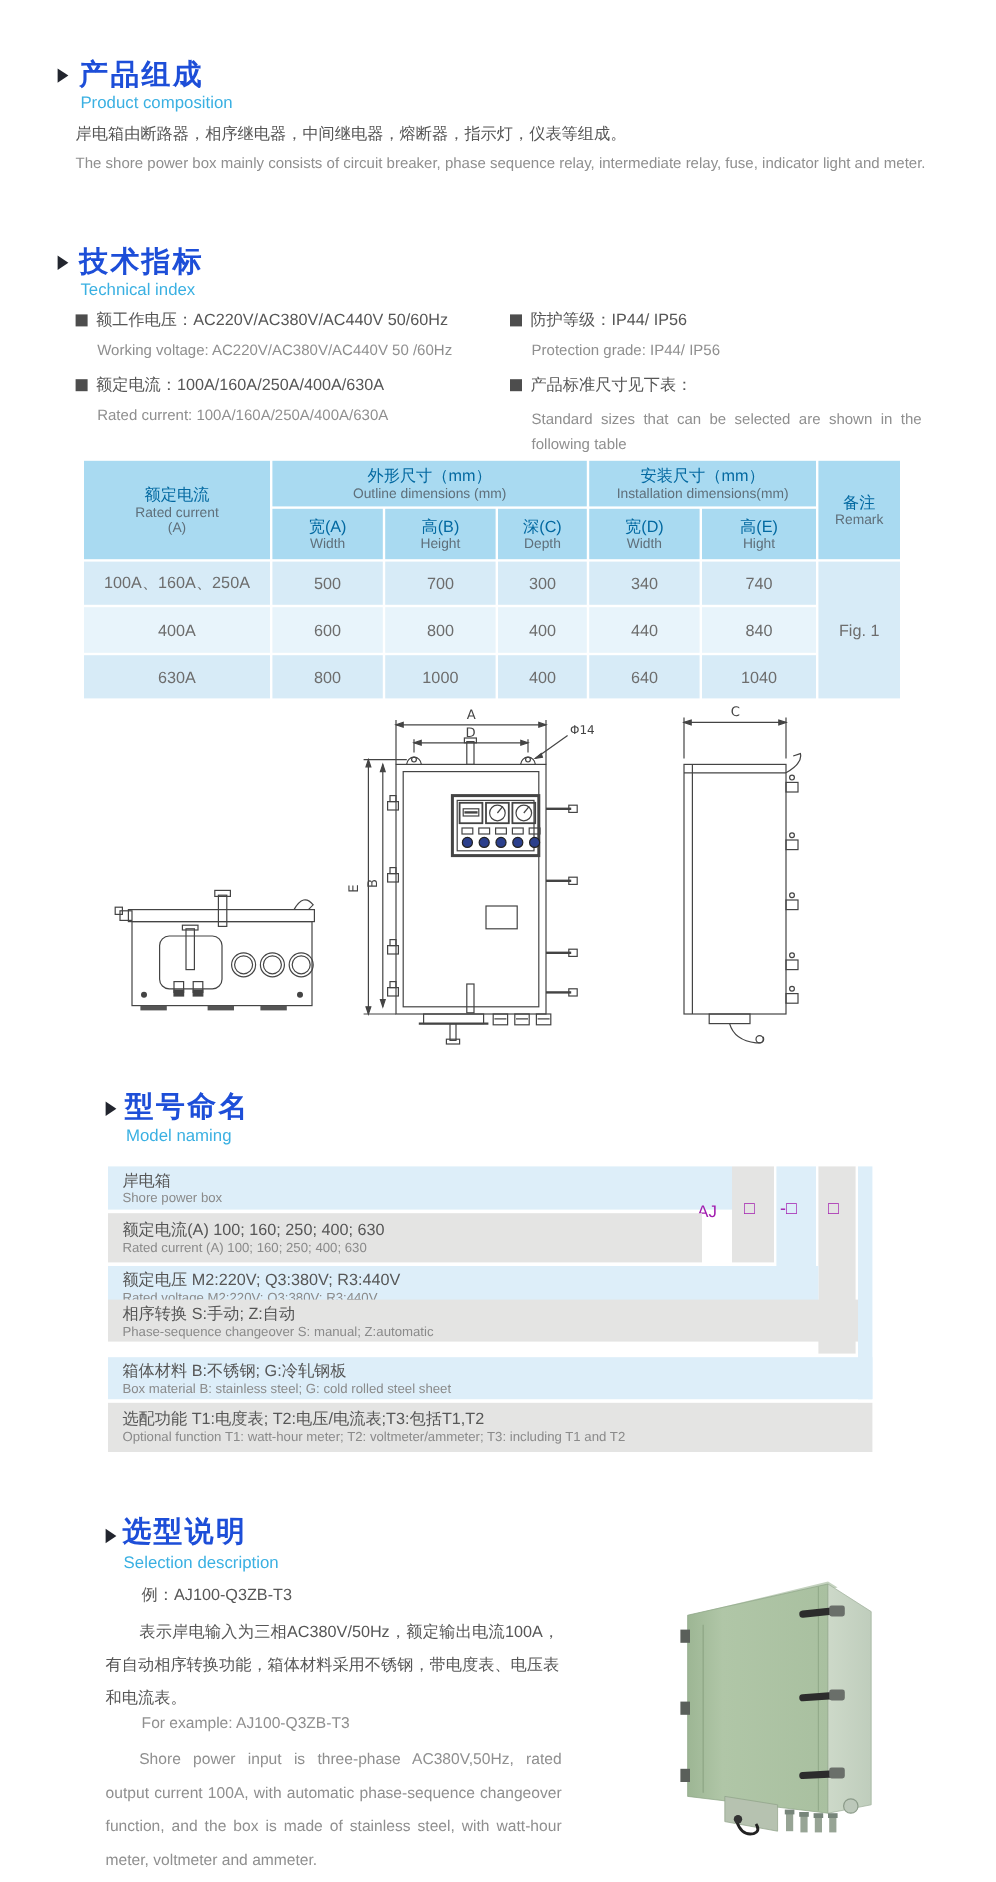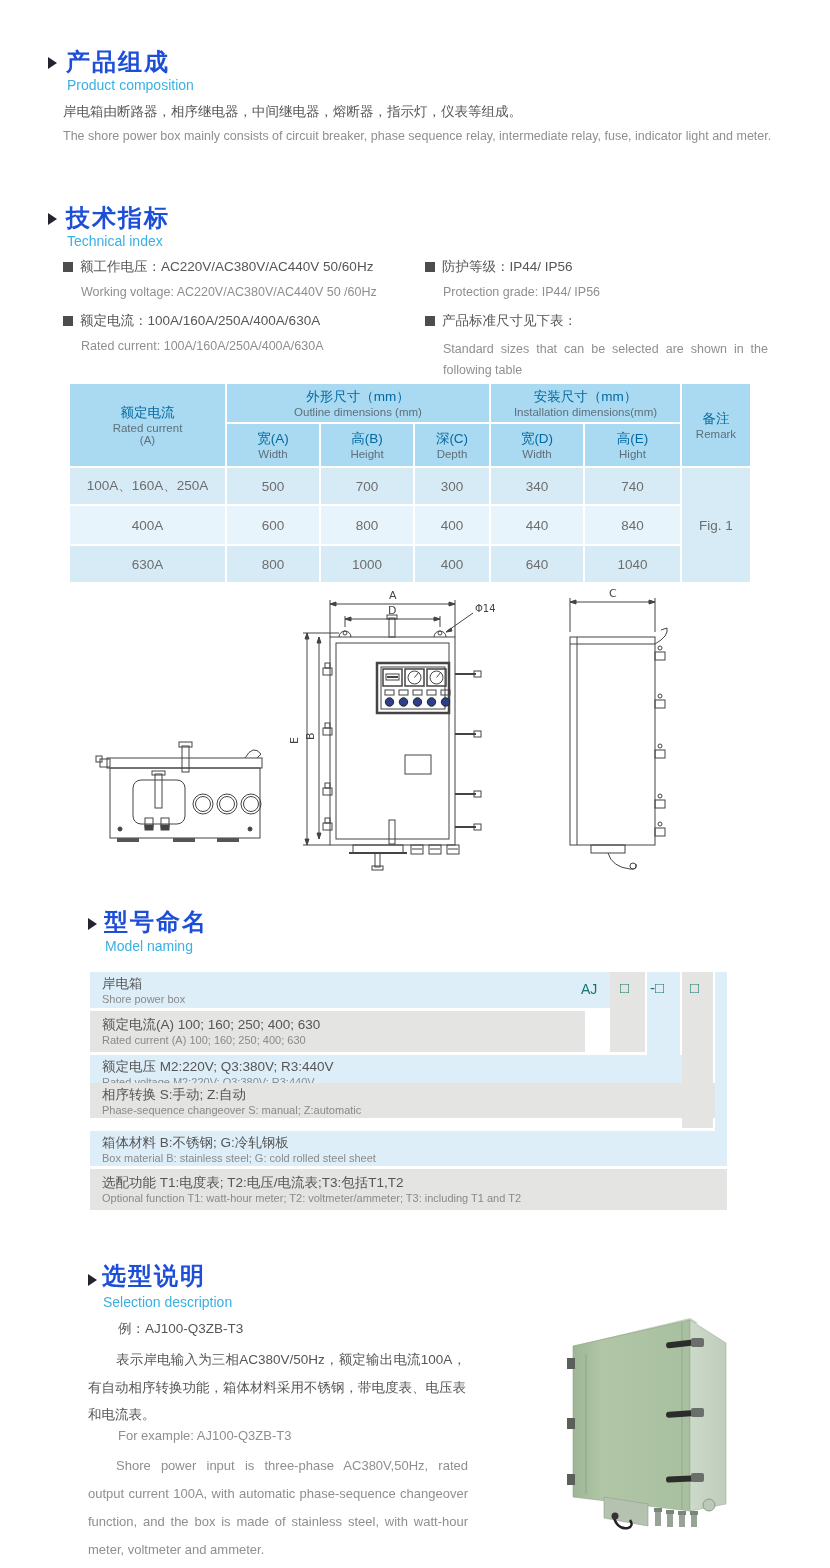--- a/index.html
+++ b/index.html
@@ -23,21 +23,21 @@
   td.hd{background:#a9daf1;color:#4a4a4a;}
   td.c1{background:#d7ebf7;}
   td.c2{background:#e8f4fb;}
   .hd .l1{font-size:13.5px;color:#0369a1;}
   .hd .l2{font-size:11.5px;color:#5f6f7a;}
   .cellv{font-size:13.5px;color:#6d6d6d;}
   
   .bar{position:absolute;overflow:hidden;}
   .bar .rzh{font-size:13.5px;color:#565656;line-height:17px;padding:3px 0 0 12px;white-space:nowrap;}
   .bar .ren{font-size:11px;color:#8a8a8a;line-height:15px;padding:0 0 0 12px;white-space:nowrap;}
-  .codebox{position:absolute;font-size:15px;color:#0f766e;}
+  .codebox{position:absolute;font-size:15px;color:#a21caf;margin-top:20px;}
   svg text{font-family:"DejaVu Sans","Liberation Sans",sans-serif;}
 </style>
 </head>
 <body>
 
 <div class="page">
 
   <span class="tri" style="left:48px;top:57px;"></span>
   <div class="h-zh" style="left:66px;top:46px;">产品组成</div>
   <div class="h-en" style="left:67px;top:77px;">Product  composition</div>

